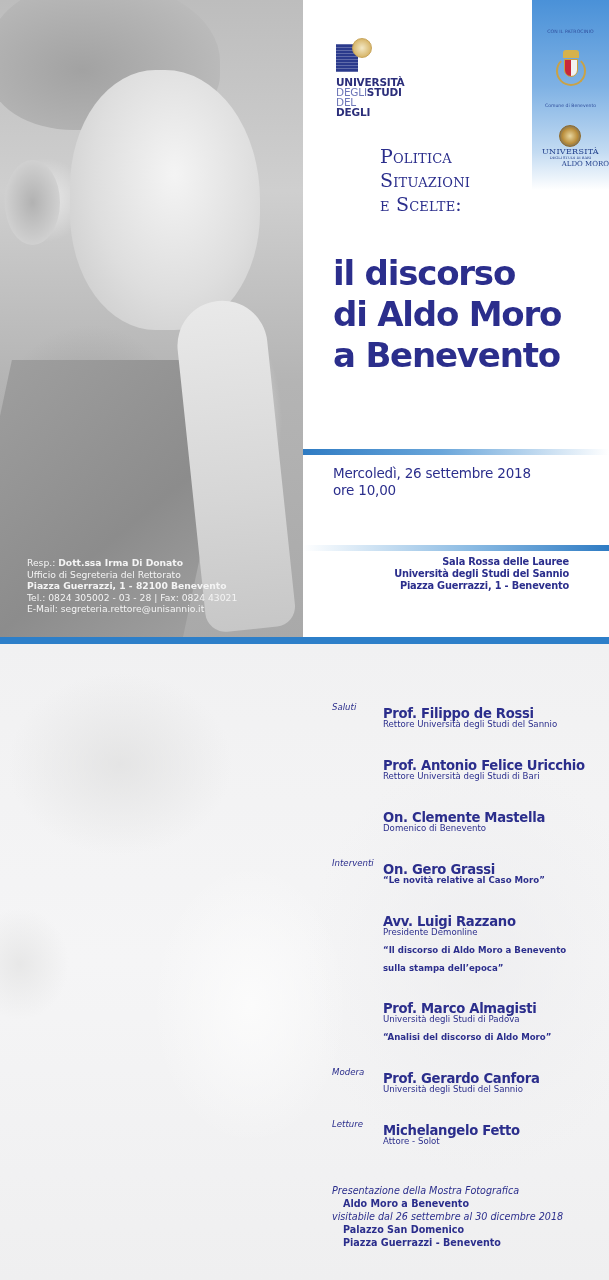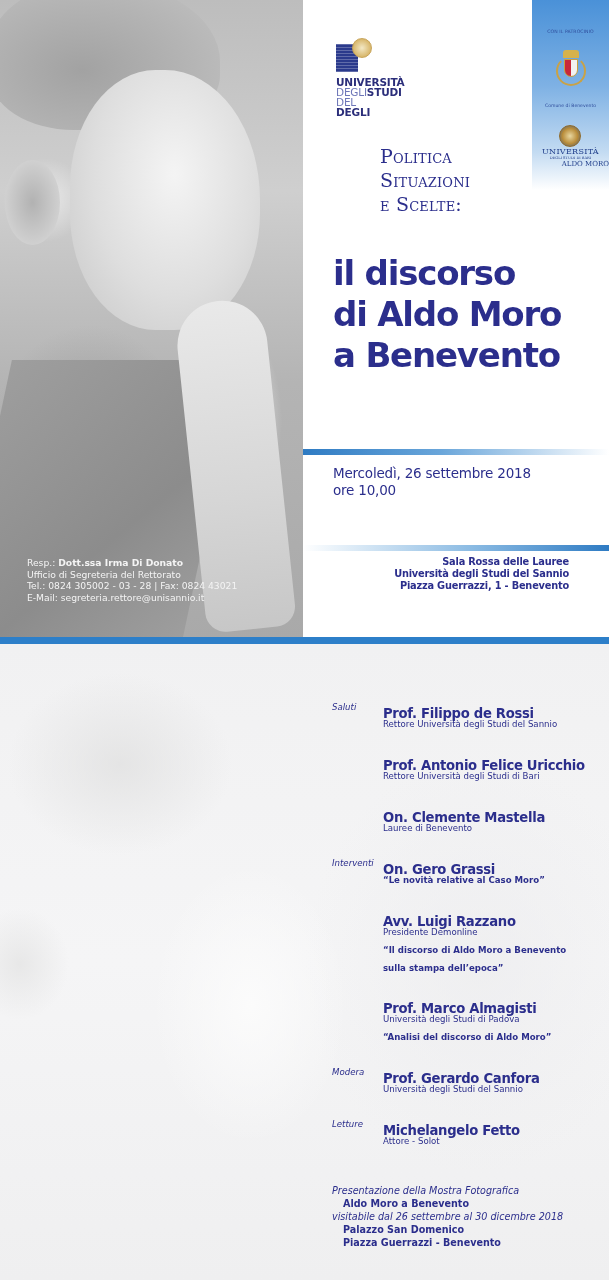--- a/index.html
+++ b/index.html
@@ -122,20 +122,21 @@
 <div class="photo-top">
   <div class="shape-hair"></div>
   <div class="shape-face"></div>
   <div class="shape-ear"></div>
   <div class="shape-suit"></div>
   <div class="shape-hand"></div>
 
   <div class="contact">
     <div><span>Resp.: </span><span class="b">Dott.ssa Irma Di Donato</span></div>
     <div>Ufficio di Segreteria del Rettorato</div>
+    <div class="b">Piazza Guerrazzi, 1 - 82100 Benevento</div>
     <div>Tel.: 0824 305002 - 03 - 28 | Fax: 0824 43021</div>
     <div>E-Mail: segreteria.rettore@unisannio.it</div>
   </div>
 </div>
 
 <div class="logo-unisannio">
   <div class="mark">
     <div class="block"></div>
     <div class="seal"></div>
   </div>
@@ -199,21 +200,21 @@
     <span class="label">Saluti</span>
     <span class="name">Prof. Filippo de Rossi</span>
     <span class="line" style="top:21px;">Rettore Università degli Studi del Sannio</span>
   </div>
   <div class="item" style="top:750px;">
     <span class="name">Prof.  Antonio Felice Uricchio</span>
     <span class="line" style="top:21px;">Rettore Università degli Studi di Bari</span>
   </div>
   <div class="item" style="top:802px;">
     <span class="name">On. Clemente Mastella</span>
-    <span class="line" style="top:21px;">Lauree di Benevento</span>
+    <span class="line" style="top:21px;">Domenico di Benevento</span>
   </div>
   <div class="item" style="top:854px;">
     <span class="label">Interventi</span>
     <span class="name">On. Gero Grassi</span>
     <span class="line q" style="top:21px;">“Le novità relative al Caso Moro”</span>
   </div>
   <div class="item" style="top:906px;">
     <span class="name">Avv. Luigi Razzano</span>
     <span class="line" style="top:21px;">Presidente Demonline</span>
     <span class="line q" style="top:39px;">“Il discorso di Aldo Moro a Benevento</span>

